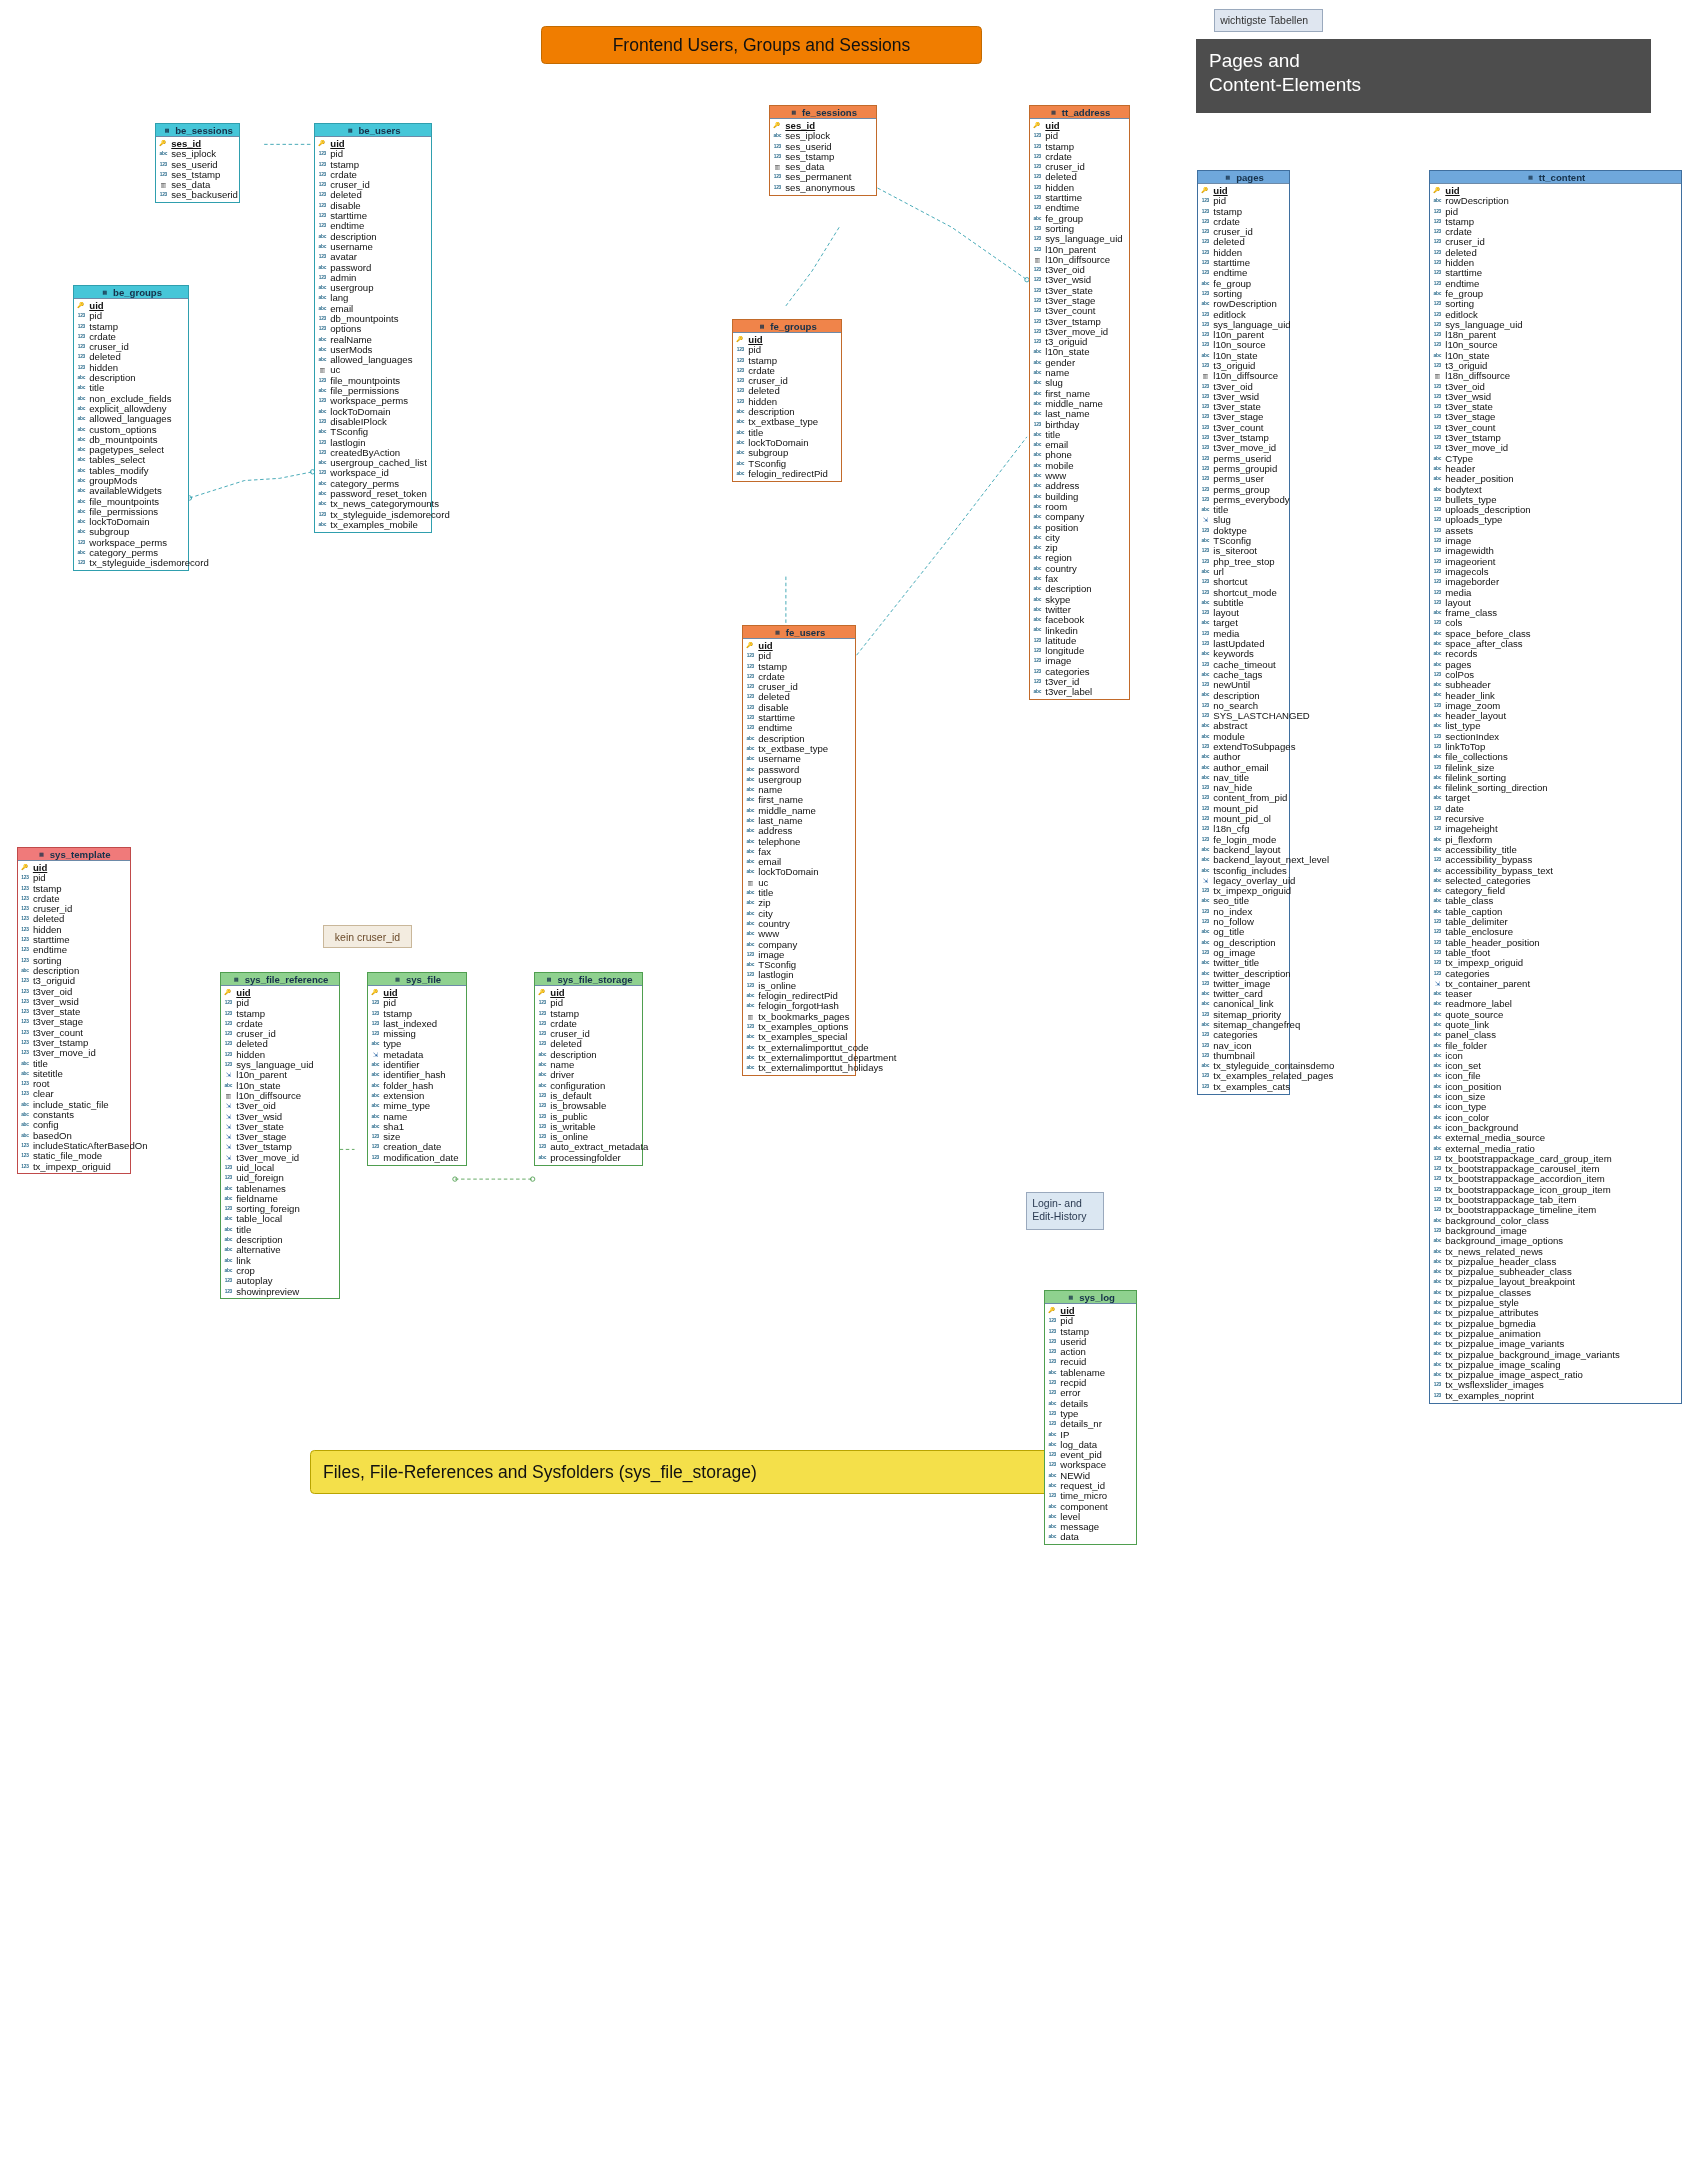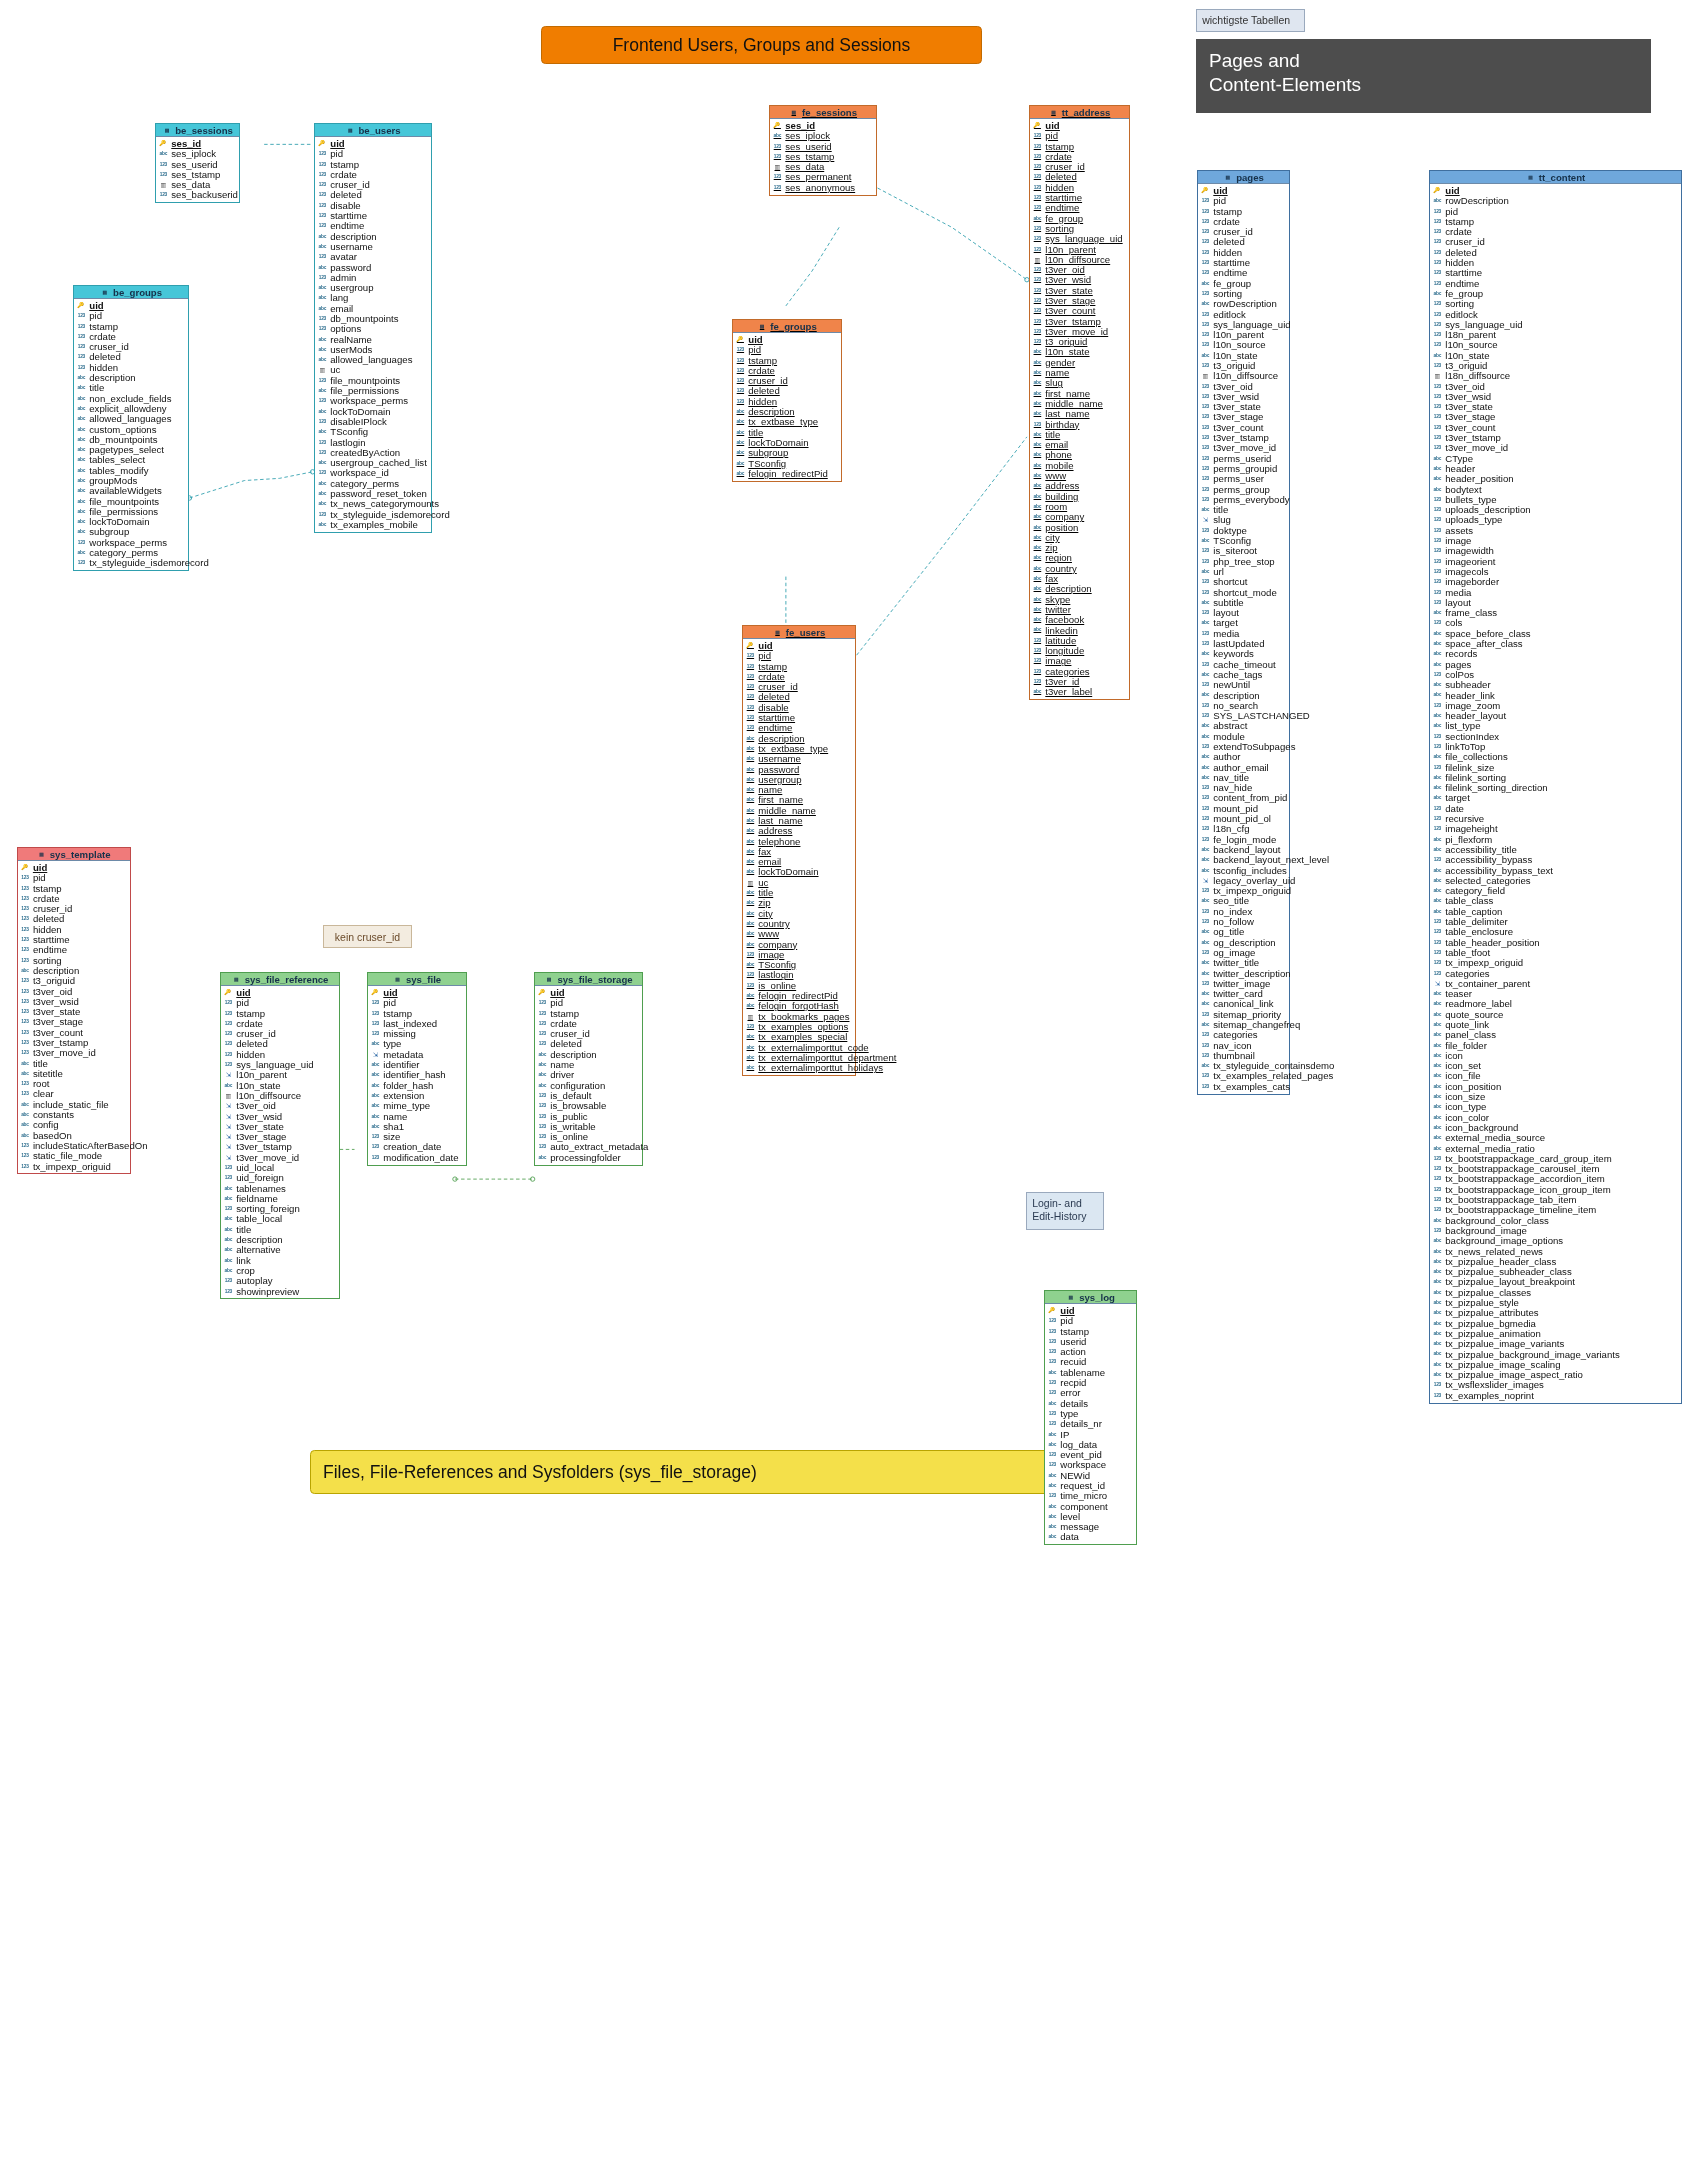--- a/index.html
+++ b/index.html
@@ -37,20 +37,21 @@
     line-height: 1.28;
     padding: 9.6px 13px;
   }
   .tagbox {
     position:absolute;
     background:#dfe6f0;
     border:0.4px solid #9aa9bd;
     color:#333;
     font-size: 10.5px;
     padding: 3.5px 5.2px;
+    margin-left: 18px;
   }
   .notebox {
     position:absolute;
     background:#f3ece0;
     border:0.4px solid #c9b79a;
     color:#6b4b2b;
     font-size: 10.5px;
     padding: 3.5px 5.2px;
   }
   .bluebox {
@@ -79,21 +80,21 @@
     border-bottom:0.4px solid #6d8aa8;
     padding: 0 2.6px;
   }
   .tbl.cy .thead { background:#46c6d8; }
   .tbl.or .thead { background:#f0844a; }
   .tbl.rd .thead { background:#f07a7a; }
   .tbl.gn .thead { background:#8fd18f; }
   .tbl.bl .thead { background:#6fa8dc; }
 
   .tbl.cy { border-color:#2f9fae; }
-  .tbl.or { border-color:#c26a2a;text-decoration:underline; }
+  .tbl.or { border-color:#c26a2a; }
   .tbl.rd { border-color:#c04a4a; }
   .tbl.gn { border-color:#4f9e4f; }
   .tbl.bl { border-color:#3f6f9f; }
 
   .rows { padding: 1.3px 0 2.2px 0; }
   .row {
     display:flex; align-items:center;
     gap: 3.1px;
     height: 10.3px;
     padding-left: 2.6px;

